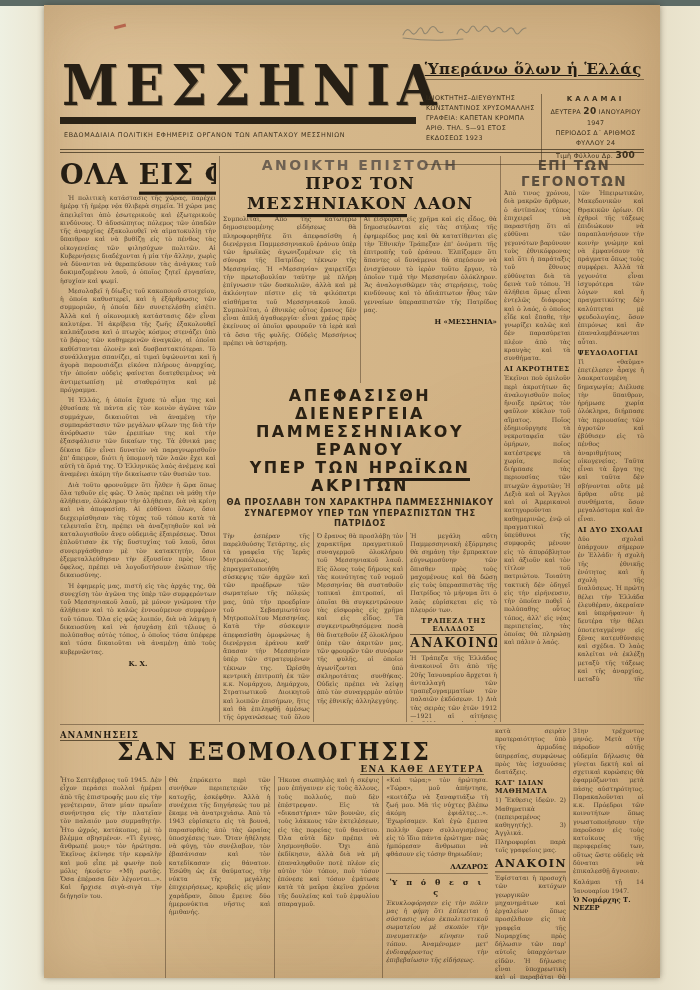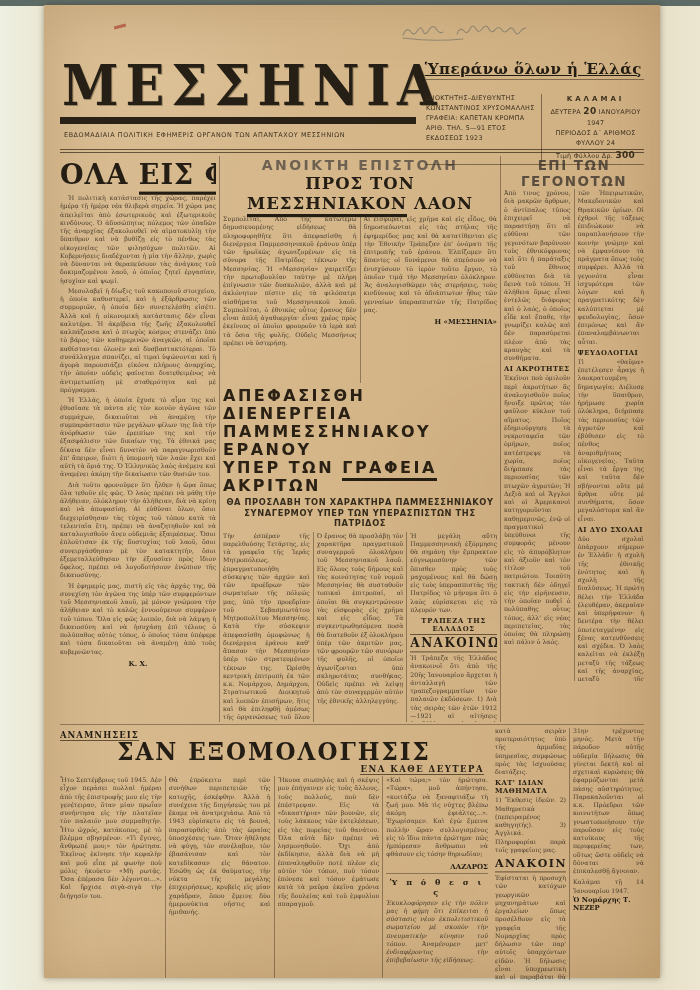--- a/index.html
+++ b/index.html
@@ -55,21 +55,21 @@
         transform:scaleY(1.05);transform-origin:left top;white-space:nowrap;}
   .u2{border-bottom:3px solid #241d13;padding-bottom:1px;}
   .sig{font-weight:bold;font-size:7px;text-align:center;margin-top:3px;color:#241d13;}
   .sig-right{text-align:right;}
   .kicker-gray{font-family:"DejaVu Sans","Liberation Sans",sans-serif;font-weight:bold;
         text-align:center;color:#6e6152;letter-spacing:2.5px;font-size:14px;margin:1px 0 0;}
   .letter-title{font-weight:bold;font-size:16.5px;text-align:center;color:#241d13;margin:1px 0 3px;
         letter-spacing:1px;transform:scaleY(1.05);}
   .two-col{display:flex;height:168px;overflow:hidden;}
   .two-col>.cell{flex:1;overflow:hidden;}
-  .banner{margin-top:4px;text-align:left;font-family:"DejaVu Sans","Liberation Sans",sans-serif;}
+  .banner{margin-top:4px;text-align:center;font-family:"DejaVu Sans","Liberation Sans",sans-serif;}
   .banner div{font-weight:bold;font-size:16px;letter-spacing:2.5px;color:#2a2114;line-height:1.12;}
   .subhead{text-align:center;font-weight:bold;font-size:8.3px;letter-spacing:.6px;color:#352b1c;
         line-height:1.25;margin:3px 0;font-family:"DejaVu Sans","Liberation Sans",sans-serif;}
   .three-col{display:flex;overflow:hidden;flex:1;height:306px;}
   .three-col>.cell{flex:1;overflow:hidden;}
   .bank{margin-top:3px;}
   .bank-kicker{font-weight:bold;font-size:6.8px;text-align:center;letter-spacing:.8px;
         border-bottom:1px solid rgba(60,45,25,.7);padding-bottom:1px;margin-bottom:1px;color:#2e2516;}
   .bank-title{font-weight:bold;font-size:12px;text-align:center;letter-spacing:1.5px;color:#241d13;
         border-bottom:1px solid rgba(60,45,25,.6);padding-bottom:1px;margin-bottom:2px;
@@ -170,21 +170,21 @@
               <div class="col-text">Αἱ εἰσφοραί, εἰς χρῆμα καὶ εἰς εἶδος, θὰ δημοσιεύωνται εἰς τὰς στήλας τῆς ἐφημερίδος μας καὶ θὰ κατατίθενται εἰς τὴν Ἐθνικὴν Τράπεζαν ἐπ' ὀνόματι τῆς ἐπιτροπῆς τοῦ ἐράνου. Ἐλπίζομεν ὅτι ἅπαντες οἱ δυνάμενοι θὰ σπεύσουν νὰ ἐνισχύσουν τὸ ἱερὸν τοῦτο ἔργον, τὸ ὁποῖον τιμᾷ τὴν Μεσσηνίαν ὁλόκληρον. Ἂς ἀναλογισθῶμεν τὰς στερήσεις, τοὺς κινδύνους καὶ τὸ ἀδιάπτωτον ἦθος τῶν γενναίων ὑπερασπιστῶν τῆς Πατρίδος μας.</div>
               <div class="sig sig-right">Η «ΜΕΣΣΗΝΙΑ»</div>
             </div>
           </div>
         </div>
 
         <div>
           <div class="banner">
             <div>ΑΠΕΦΑΣΙΣΘΗ ΔΙΕΝΕΡΓΕΙΑ</div>
             <div>ΠΑΜΜΕΣΣΗΝΙΑΚΟΥ ΕΡΑΝΟΥ</div>
-            <div><span>ΥΠΕΡ ΤΩΝ </span><span class="u2">ΓΡΑΦΕΙΑ</span><span> ΑΚΡΙΤΩΝ</span></div>
+            <div><span>ΥΠΕΡ ΤΩΝ </span><span class="u2">ΗΡΩΪΚΩΝ</span><span> ΑΚΡΙΤΩΝ</span></div>
           </div>
           <div class="subhead">
             <div>ΘΑ ΠΡΟΣΛΑΒΗ ΤΟΝ ΧΑΡΑΚΤΗΡΑ ΠΑΜΜΕΣΣΗΝΙΑΚΟΥ</div>
             <div>ΣΥΝΑΓΕΡΜΟΥ ΥΠΕΡ ΤΩΝ ΥΠΕΡΑΣΠΙΣΤΩΝ ΤΗΣ ΠΑΤΡΙΔΟΣ</div>
           </div>
           <div class="three-col">
             <div class="cell col-text">Τὴν ἑσπέραν τῆς παρελθούσης Τετάρτης, εἰς τὰ γραφεῖα τῆς Ἱερᾶς Μητροπόλεως, ἐπραγματοποιήθη σύσκεψις τῶν ἀρχῶν καὶ τῶν προέδρων τῶν σωματείων τῆς πόλεώς μας, ὑπὸ τὴν προεδρίαν τοῦ Σεβασμιωτάτου Μητροπολίτου Μεσσηνίας. Κατὰ τὴν σύσκεψιν ἀπεφασίσθη ὁμοφώνως ἡ διενέργεια ἐράνου καθ' ἅπασαν τὴν Μεσσηνίαν ὑπὲρ τῶν στρατευμένων τέκνων της. Ὡρίσθη κεντρικὴ ἐπιτροπὴ ἐκ τῶν κ.κ. Νομάρχου, Δημάρχου, Στρατιωτικοῦ Διοικητοῦ καὶ λοιπῶν ἐπισήμων, ἥτις καὶ θὰ ἐπιληφθῇ ἀμέσως τῆς ὀργανώσεως τοῦ ὅλου ἔργου. Αἱ ἐργασίαι θὰ ἀρχίσουν ἐντὸς τῆς ἑβδομάδος.</div>
             <div class="vdiv"></div>
             <div class="cell col-text">Ὁ ἔρανος θὰ προσλάβῃ τὸν χαρακτῆρα πραγματικοῦ συναγερμοῦ ὁλοκλήρου τοῦ Μεσσηνιακοῦ λαοῦ. Εἰς ὅλους τοὺς δήμους καὶ τὰς κοινότητας τοῦ νομοῦ Μεσσηνίας θὰ συσταθοῦν τοπικαὶ ἐπιτροπαί, αἱ ὁποῖαι θὰ συγκεντρώνουν τὰς εἰσφορὰς εἰς χρῆμα καὶ εἰς εἶδος. Τὰ συγκεντρωθησόμενα ποσὰ θὰ διατεθοῦν ἐξ ὁλοκλήρου ὑπὲρ τῶν ἀκριτῶν μας, τῶν φρουρῶν τῶν συνόρων τῆς φυλῆς, οἱ ὁποῖοι ἀγωνίζονται ὑπὸ σκληροτάτας συνθήκας. Οὐδεὶς πρέπει νὰ λείψῃ ἀπὸ τὸν συναγερμὸν αὐτὸν τῆς ἐθνικῆς ἀλληλεγγύης.</div>
             <div class="vdiv"></div>

